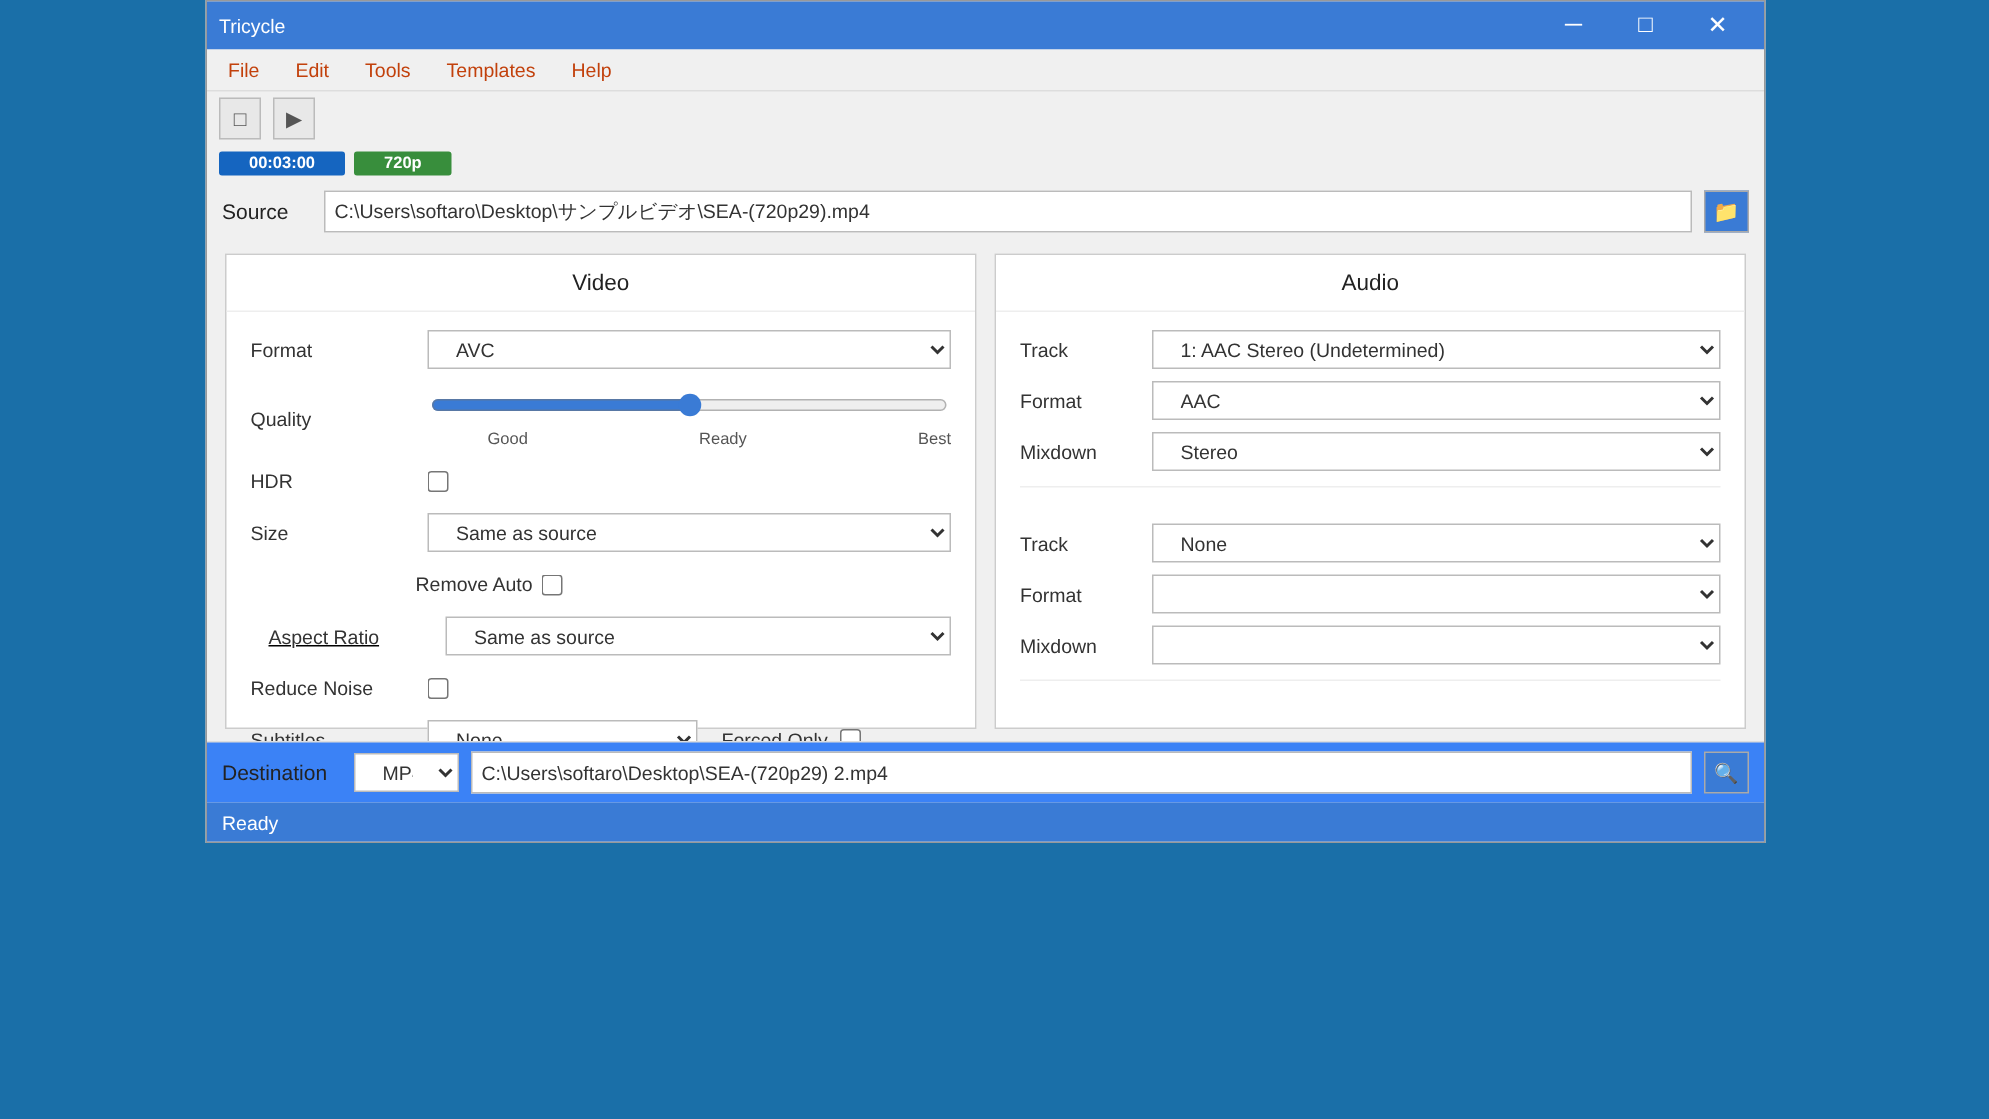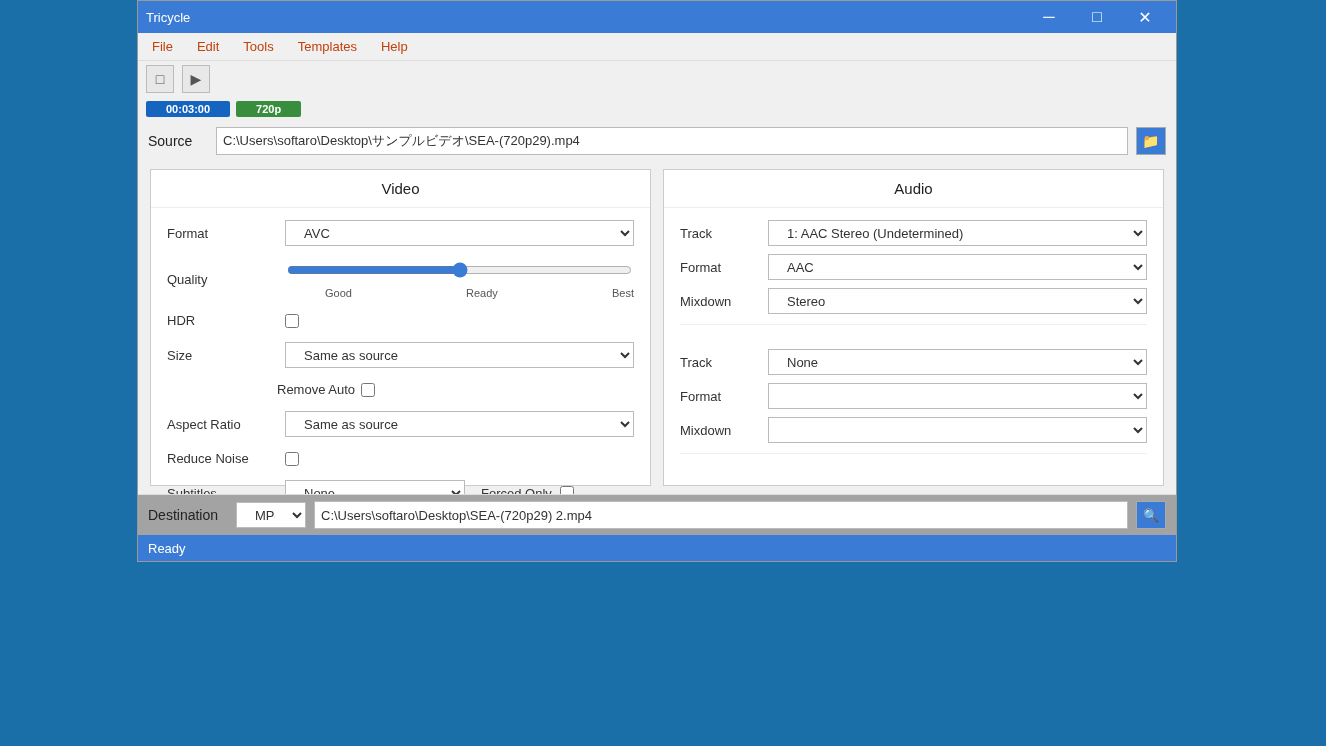--- a/index.html
+++ b/index.html
@@ -229,21 +229,21 @@
       font-size: 13px;
       color: #333;
       white-space: nowrap;
     }
     .destination-row {
       display: flex;
       align-items: center;
       padding: 6px 10px;
       gap: 8px;
       border-top: 1px solid #ddd;
-      background: #a3a3a3;
+      background: #3b82f6;
       flex-shrink: 0;
     }
     .dest-label {
       font-size: 14px;
       font-weight: 500;
       color: #222;
       width: 80px;
     }
     .dest-select {
       width: 70px;
@@ -397,21 +397,21 @@
             </select>
           </div>
         </div>
 
 
         <div class="remove-bars-row">
           <span class="inline-label">Remove Auto</span>
           <input type="checkbox" style="">
         </div>
 
-        <div class="aspect-row" style="margin-left: 0;">
+        <div class="aspect-row" style="margin-left: 12px; text-decoration: underline;">
           <span class="field-label">Aspect Ratio</span>
           <div class="select-wrap">
             <select>
               <option>Same as source</option>
               <option>16:9</option>
               <option>4:3</option>
               <option>1:1</option>
             </select>
           </div>
         </div>

